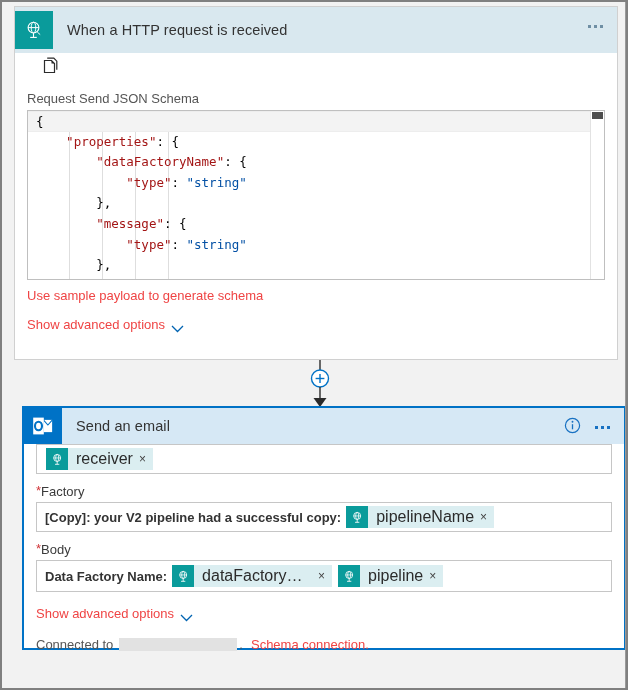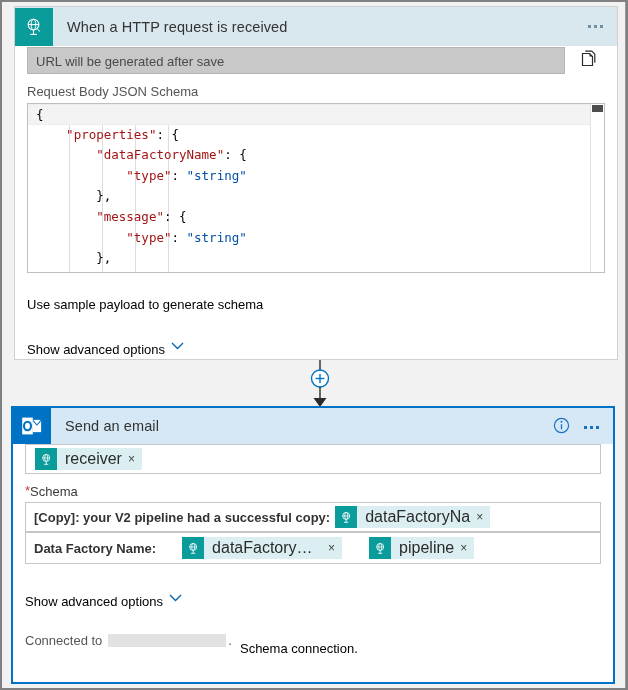--- a/index.html
+++ b/index.html
@@ -35,21 +35,21 @@
     position: absolute;
     left: 12px;
     top: 4px;
     width: 604px;
     height: 354px;
     background: #ffffff;
     border: 1px solid #d0d0d0;
     box-sizing: border-box;
   }
   .card-header {
-    height: 39px;
+    height: 46px;
     background: #d9e8ef;
     display: flex;
     align-items: center;
     position: relative;
   }
   .card-header.http { background: #d9e8ef; }
   .hdr-icon {
     width: 38px;
     height: 38px;
     flex: 0 0 38px;
@@ -172,48 +172,47 @@
   .p { color: #000000; }
   .guide {
     position: absolute;
     top: 0;
     width: 1px;
     height: 100%;
     background: #dedede;
   }
 
   .link {
-    color: #000000;
+    color: #ef4444;
     font-size: 13px;
     cursor: pointer;
     display: inline-block;
-    margin-top: 16px;
   }
   .adv-row { margin-top: 14px; display: flex; align-items: center; gap: 6px; }
   .chev {
     display: inline-block;
     width: 11px; height: 7px;
   }
 
   
   #connector {
     position: absolute;
     left: 305px;
     top: 358px;
     width: 26px;
     height: 50px;
   }
 
   
   #email-card {
     position: absolute;
-    left: 9px;
+    left: 20px;
     top: 404px;
     width: 604px;
-    height: 278px;
+    height: 244px;
     background: #ffffff;
     border: 2px solid #0072c6;
     box-sizing: border-box;
   }
   #email-card .card-header { background: #d6e8f5; height: 36px; }
   #email-card .hdr-icon { height: 36px; }
 
   .req-label {
     font-size: 13px;
     color: #3a3a3a;
@@ -227,21 +226,21 @@
     min-height: 30px;
     display: flex;
     align-items: center;
     flex-wrap: nowrap;
     padding: 0 6px;
     box-sizing: border-box;
     font-size: 13px;
     color: #333333;
     overflow: hidden;
   }
-  .token-input.tall { min-height: 32px; gap: 21px; }
+  .token-input.tall { min-height: 32px; }
   .plain-text { white-space: nowrap; padding: 0 2px; font-weight: bold; }
 
   .chip {
     display: inline-flex;
     align-items: center;
     height: 22px;
     background: #dbeef1;
     margin: 0 3px;
     flex: 0 0 auto;
     max-width: 160px;
@@ -309,31 +308,30 @@
             <i></i>
             <i></i>
             <i></i>
           </span>
       </span>
     </div>
 
     <div class="card-body">
 
       <div class="url-row">
-        <div class="url-input">URL will be generated after save</div>
         <span class="copy-btn">
           <svg width="19" height="20" viewBox="0 0 19 20">
             <path d="M3.5 3.5 h7 l3 3 v9 h-10 z" fill="#ffffff" stroke="#2b2b2b" stroke-width="1.2"></path>
             <path d="M6.2 1.2 h6.6 l3 3 v8.6" fill="none" stroke="#2b2b2b" stroke-width="1.2"></path>
             <path d="M10.5 3.5 l3 3 h-3 z" fill="#2b2b2b"></path>
           </svg>
         </span>
       </div>
 
-      <div class="field-label">Request Body JSON Schema</div>
+      <div class="field-label">Request Send JSON Schema</div>
 
       <div class="json-editor">
         <div class="guide" style="left:41px;"></div>
         <div class="guide" style="left:74px;"></div>
         <div class="guide" style="left:107px;"></div>
         <div class="guide" style="left:140px;"></div>
         <pre class="json-code"><div class="json-line active"><span class="p">{</span></div><div class="json-line">    <span class="k">"properties"</span><span class="p">: {</span></div><div class="json-line">        <span class="k">"dataFactoryName"</span><span class="p">: {</span></div><div class="json-line">            <span class="k">"type"</span><span class="p">: </span><span class="v">"string"</span></div><div class="json-line">        <span class="p">},</span></div><div class="json-line">        <span class="k">"message"</span><span class="p">: {</span></div><div class="json-line">            <span class="k">"type"</span><span class="p">: </span><span class="v">"string"</span></div><div class="json-line">        <span class="p">},</span></div><div class="json-line">        <span class="k">"pipelineName"</span><span class="p">: {</span></div></pre>
         <div class="json-scroll-track">
           <div class="json-scroll-thumb"></div>
         </div>
@@ -407,39 +405,42 @@
               <line x1="9.5" y1="13" x2="9.5" y2="17.4" stroke="#ffffff" stroke-width="1.3"></line>
               <line x1="6.2" y1="17.4" x2="12.8" y2="17.4" stroke="#ffffff" stroke-width="1.3"></line>
             </svg>
           </span>
           <span class="chip-text">receiver</span>
           <span class="chip-x">×</span>
         </span>
       </div>
 
       <div class="req-label">
-        <span class="req-star">*</span><span>Schema</span>
+        <span class="req-star">*</span><span>Factory</span>
       </div>
       <div class="token-input">
         <span class="plain-text">[Copy]: your V2 pipeline had a successful copy:</span>
         <span class="chip">
           <span class="chip-icon">
             <svg width="13" height="13" viewBox="0 0 20 20">
               <circle cx="9.5" cy="7.6" r="5.4" fill="none" stroke="#ffffff" stroke-width="1.3"></circle>
               <ellipse cx="9.5" cy="7.6" rx="2.3" ry="5.4" fill="none" stroke="#ffffff" stroke-width="1.2"></ellipse>
               <line x1="4.1" y1="7.6" x2="14.9" y2="7.6" stroke="#ffffff" stroke-width="1.2"></line>
               <line x1="9.5" y1="13" x2="9.5" y2="17.4" stroke="#ffffff" stroke-width="1.3"></line>
               <line x1="6.2" y1="17.4" x2="12.8" y2="17.4" stroke="#ffffff" stroke-width="1.3"></line>
             </svg>
           </span>
-          <span class="chip-text">dataFactoryNa</span>
+          <span class="chip-text">pipelineName</span>
           <span class="chip-x">×</span>
         </span>
       </div>
 
+      <div class="req-label">
+        <span class="req-star">*</span><span>Body</span>
+      </div>
       <div class="token-input tall">
         <span class="plain-text">Data Factory Name:</span>
         <span class="chip">
           <span class="chip-icon">
             <svg width="13" height="13" viewBox="0 0 20 20">
               <circle cx="9.5" cy="7.6" r="5.4" fill="none" stroke="#ffffff" stroke-width="1.3"></circle>
               <ellipse cx="9.5" cy="7.6" rx="2.3" ry="5.4" fill="none" stroke="#ffffff" stroke-width="1.2"></ellipse>
               <line x1="4.1" y1="7.6" x2="14.9" y2="7.6" stroke="#ffffff" stroke-width="1.2"></line>
               <line x1="9.5" y1="13" x2="9.5" y2="17.4" stroke="#ffffff" stroke-width="1.3"></line>
               <line x1="6.2" y1="17.4" x2="12.8" y2="17.4" stroke="#ffffff" stroke-width="1.3"></line>

